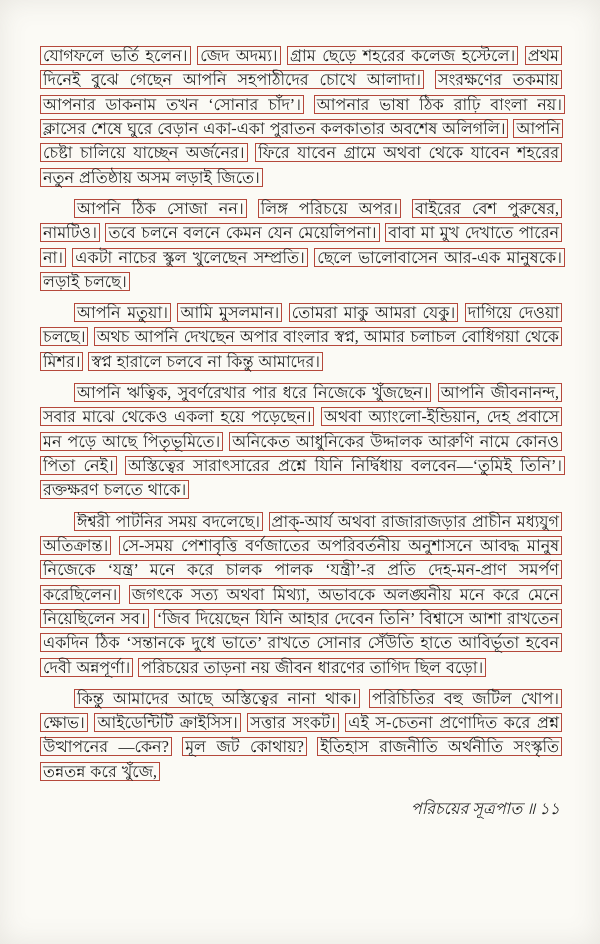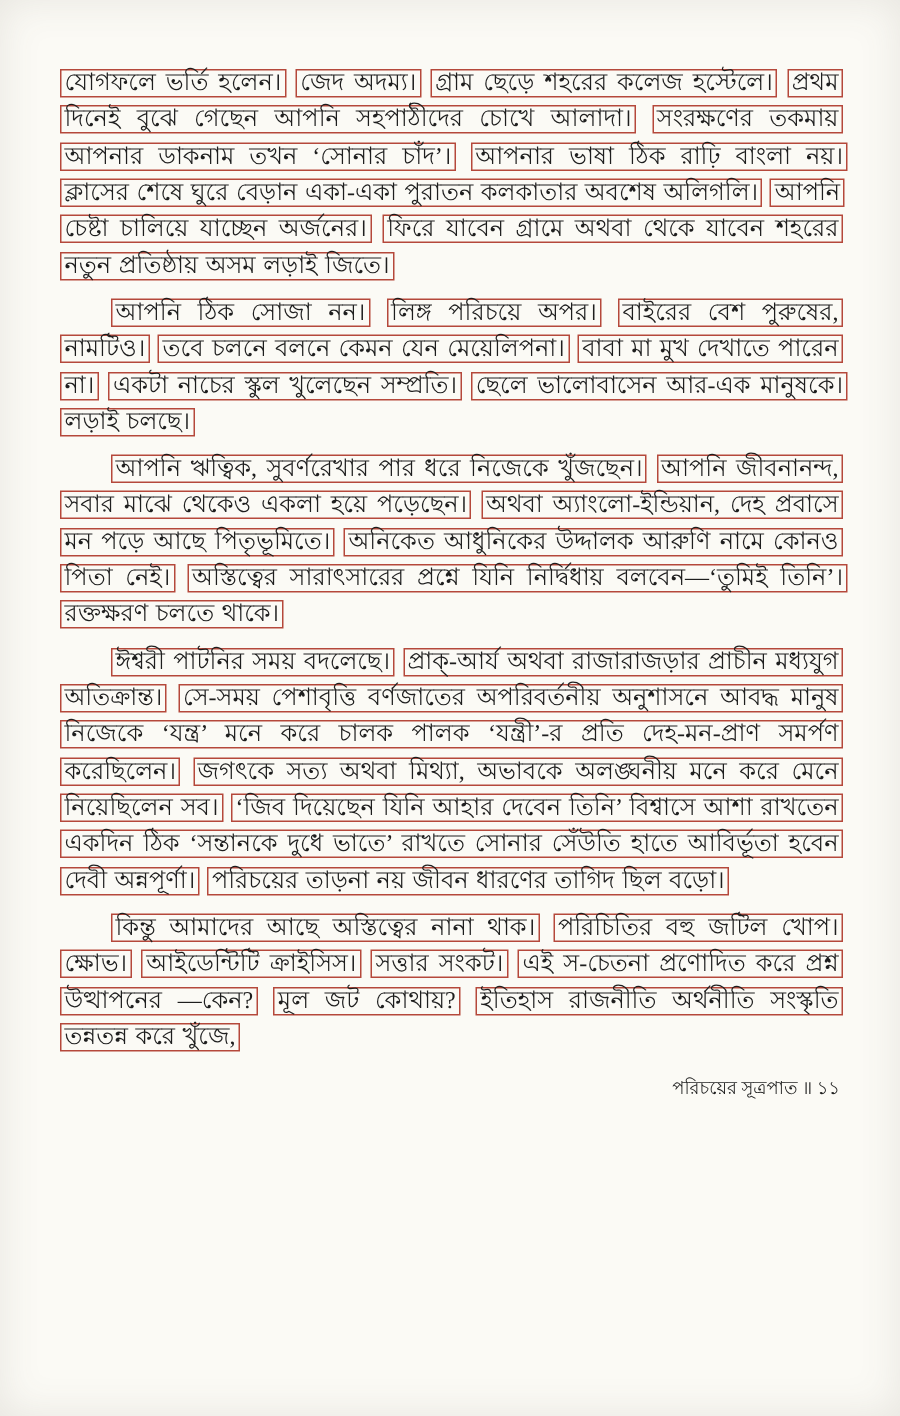--- a/index.html
+++ b/index.html
@@ -32,28 +32,30 @@
     text-indent: 0;
   }
   .seg {
     border: 1px solid var(--box-color, #b5483b);
     padding: 0 2px;
     -webkit-box-decoration-break: clone;
     box-decoration-break: clone;
   }
   .footer {
     text-align: right;
-    font-size: 12px;
+    font-size: 16px;
     margin-top: 12px;
     padding-right: 2px;
+    font-style: italic;
   }
 </style>
 </head>
 <body>
 
 <div class="page">
   <p class="para first"><span class="seg">যোগফলে ভর্তি হলেন।</span> <span class="seg">জেদ অদম্য।</span> <span class="seg">গ্রাম ছেড়ে শহরের কলেজ হস্টেলে।</span> <span class="seg">প্রথম দিনেই বুঝে গেছেন আপনি সহপাঠীদের চোখে আলাদা।</span> <span class="seg">সংরক্ষণের তকমায় আপনার ডাকনাম তখন ‘সোনার চাঁদ’।</span> <span class="seg">আপনার ভাষা ঠিক রাঢ়ি বাংলা নয়।</span> <span class="seg">ক্লাসের শেষে ঘুরে বেড়ান একা-একা পুরাতন কলকাতার অবশেষ অলিগলি।</span> <span class="seg">আপনি চেষ্টা চালিয়ে যাচ্ছেন অর্জনের।</span> <span class="seg">ফিরে যাবেন গ্রামে অথবা থেকে যাবেন শহরের নতুন প্রতিষ্ঠায় অসম লড়াই জিতে।</span> </p>
   <p class="para"><span class="seg">আপনি ঠিক সোজা নন।</span> <span class="seg">লিঙ্গ পরিচয়ে অপর।</span> <span class="seg">বাইরের বেশ পুরুষের, নামটিও।</span> <span class="seg">তবে চলনে বলনে কেমন যেন মেয়েলিপনা।</span> <span class="seg">বাবা মা মুখ দেখাতে পারেন না।</span> <span class="seg">একটা নাচের স্কুল খুলেছেন সম্প্রতি।</span> <span class="seg">ছেলে ভালোবাসেন আর-এক মানুষকে।</span> <span class="seg">লড়াই চলছে।</span> </p>
+  <p class="para"><span class="seg">আপনি মতুয়া।</span> <span class="seg">আমি মুসলমান।</span> <span class="seg">তোমরা মাকু আমরা যেকু।</span> <span class="seg">দাগিয়ে দেওয়া চলছে।</span> <span class="seg">অথচ আপনি দেখছেন অপার বাংলার স্বপ্ন, আমার চলাচল বোধিগয়া থেকে মিশর।</span> <span class="seg">স্বপ্ন হারালে চলবে না কিন্তু আমাদের।</span> </p>
   <p class="para"><span class="seg">আপনি ঋত্বিক, সুবর্ণরেখার পার ধরে নিজেকে খুঁজছেন।</span> <span class="seg">আপনি জীবনানন্দ, সবার মাঝে থেকেও একলা হয়ে পড়েছেন।</span> <span class="seg">অথবা অ্যাংলো-ইন্ডিয়ান, দেহ প্রবাসে মন পড়ে আছে পিতৃভূমিতে।</span> <span class="seg">অনিকেত আধুনিকের উদ্দালক আরুণি নামে কোনও পিতা নেই।</span> <span class="seg">অস্তিত্বের সারাৎসারের প্রশ্নে যিনি নির্দ্বিধায় বলবেন—‘তুমিই তিনি’।</span> <span class="seg">রক্তক্ষরণ চলতে থাকে।</span> </p>
   <p class="para"><span class="seg">ঈশ্বরী পাটনির সময় বদলেছে।</span> <span class="seg">প্রাক্-আর্য অথবা রাজারাজড়ার প্রাচীন মধ্যযুগ অতিক্রান্ত।</span> <span class="seg">সে-সময় পেশাবৃত্তি বর্ণজাতের অপরিবর্তনীয় অনুশাসনে আবদ্ধ মানুষ নিজেকে ‘যন্ত্র’ মনে করে চালক পালক ‘যন্ত্রী’-র প্রতি দেহ-মন-প্রাণ সমর্পণ করেছিলেন।</span> <span class="seg">জগৎকে সত্য অথবা মিথ্যা, অভাবকে অলঙ্ঘনীয় মনে করে মেনে নিয়েছিলেন সব।</span> <span class="seg">‘জিব দিয়েছেন যিনি আহার দেবেন তিনি’ বিশ্বাসে আশা রাখতেন একদিন ঠিক ‘সন্তানকে দুধে ভাতে’ রাখতে সোনার সেঁউতি হাতে আবির্ভূতা হবেন দেবী অন্নপূর্ণা।</span> <span class="seg">পরিচয়ের তাড়না নয় জীবন ধারণের তাগিদ ছিল বড়ো।</span> </p>
   <p class="para"><span class="seg">কিন্তু আমাদের আছে অস্তিত্বের নানা থাক।</span> <span class="seg">পরিচিতির বহু জটিল খোপ।</span> <span class="seg">ক্ষোভ।</span> <span class="seg">আইডেন্টিটি ক্রাইসিস।</span> <span class="seg">সত্তার সংকট।</span> <span class="seg">এই স-চেতনা প্রণোদিত করে প্রশ্ন উত্থাপনের —কেন?</span> <span class="seg">মূল জট কোথায়?</span> <span class="seg">ইতিহাস রাজনীতি অর্থনীতি সংস্কৃতি তন্নতন্ন করে খুঁজে,</span> </p>
   <div class="footer">পরিচয়ের সূত্রপাত ॥ ১১</div>
 </div>
 
 </body></html>

